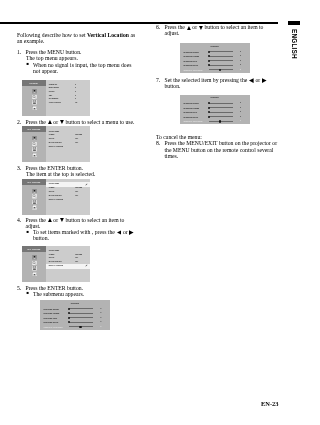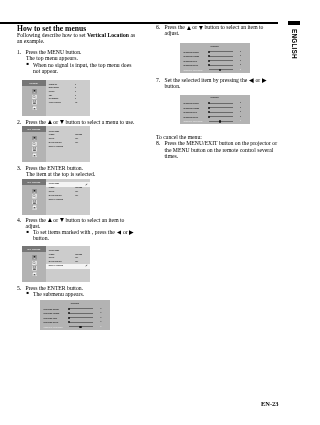--- a/index.html
+++ b/index.html
@@ -50,21 +50,20 @@
 <body>
 
 <div class="page">
 
   <div class="rule-main"></div>
   <div class="rule-tab"></div>
   <div class="engtab">
       <span>ENGLISH</span>
     </div>
 
-  <h1>How to set the menus</h1>
 
   <div class="tb" style="left:17px;top:32px;width:124px">
     <span>Following describe how to set </span><b>Vertical Location</b><span> as an example.</span>
   </div>
 
   <div class="tb" style="left:17px;top:49.3px;width:124px">
     <div class="step"><span class="n">1.</span><span>Press the MENU button.</span></div>
     <div class="sub">The top menu appears.</div>
     <div class="bl" style="width:118px"><span class="b">■</span><span>When no signal is input, the top menu does not appear.</span></div>
   </div>

